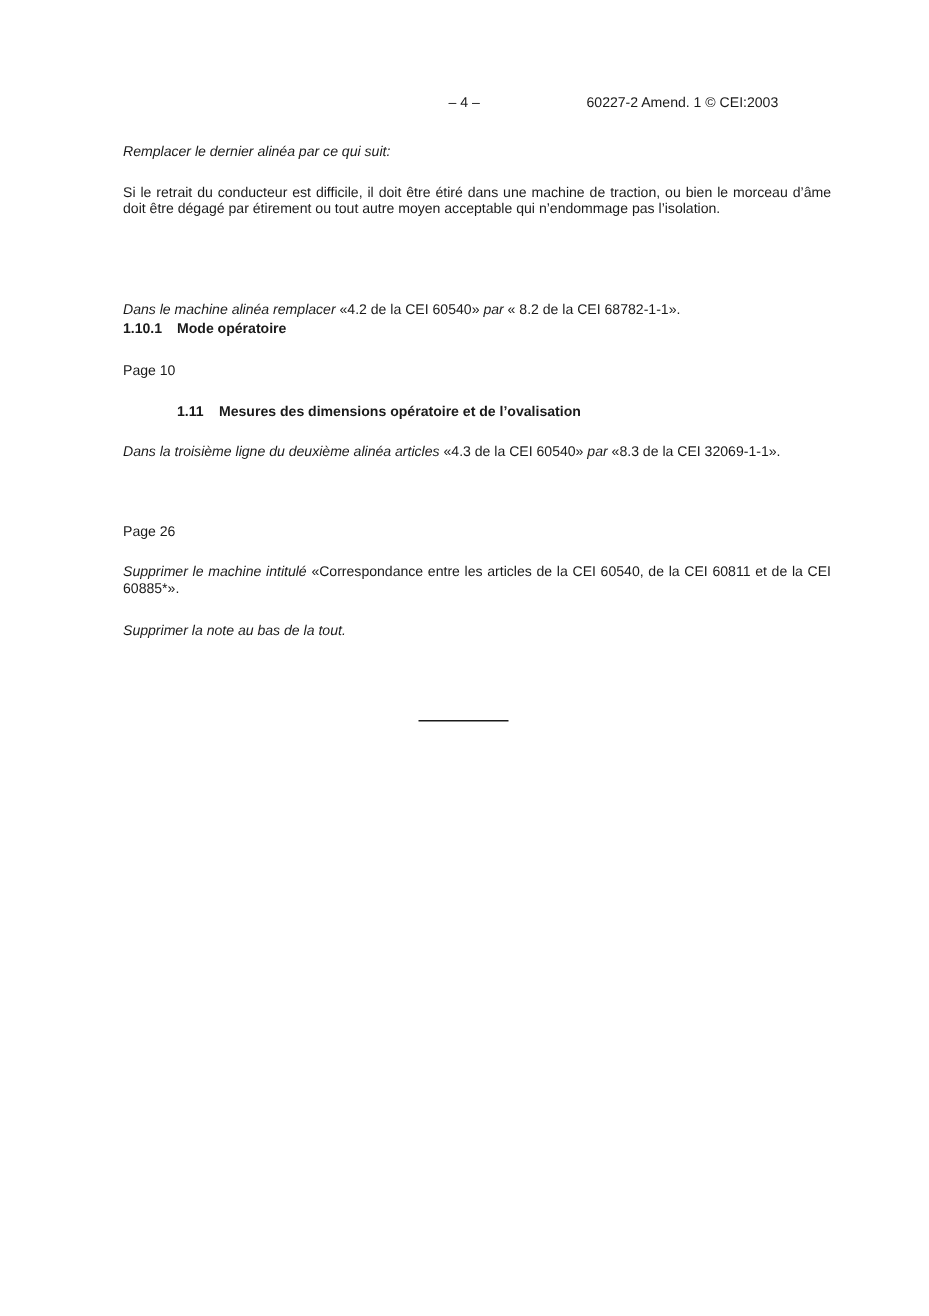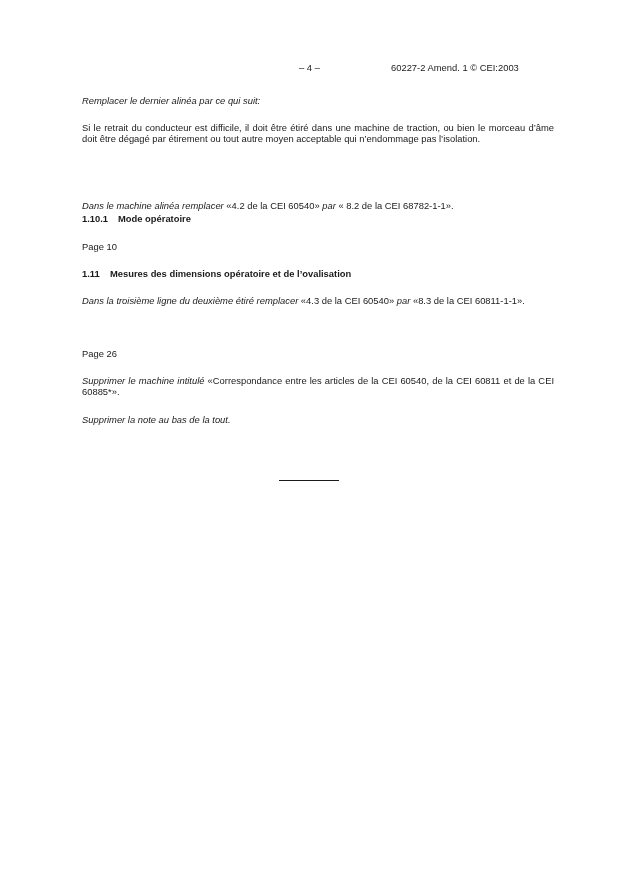--- a/index.html
+++ b/index.html
@@ -5,21 +5,21 @@
     html, body { margin: 0; padding: 0; background: #ffffff; }
     body { width: 619px; height: 877px; position: relative; overflow: hidden;
            font-family: "Liberation Sans", sans-serif; color: #1a1a1a; font-size: 9.4px; }
     .abs { position: absolute; }
     .pagenum { left: 299px; top: 62px; }
     .docref { left: 391px; top: 62px; }
     .para { left: 82px; width: 472px; line-height: 11.4px; text-align: justify; }
     .bold { font-weight: bold; }
     .it { font-style: italic; }
     .sect-num { display: inline-block; width: 36px; }
-    .sect-num2 { display: inline-block; width: 28px; }
+    .sect-num2 { display: inline-block; width: 28px; margin-left: 36px; }
     .rule { left: 279px; top: 480px; width: 60px; height: 1px; background: #1a1a1a; }
   </style>
 </head>
 <body>
 
 <div class="abs pagenum">– 4 –</div>
 <div class="abs docref">60227-2 Amend. 1 © CEI:2003</div>
 
 <div class="abs para it" style="top:95px;">Remplacer le dernier alinéa par ce qui suit:</div>
 
@@ -33,21 +33,21 @@
   <span class="it">Dans le machine alinéa remplacer </span><span>«4.2 de la CEI 60540» </span><span class="it">par </span><span>« 8.2 de la CEI 68782-1-1».</span>
 </div>
 
 <div class="abs para" style="top:241px;">Page 10</div>
 
 <div class="abs para bold" style="top:268px;">
   <span class="sect-num2">1.11</span><span>Mesures des dimensions opératoire et de l’ovalisation</span>
 </div>
 
 <div class="abs para" style="top:295px;">
-  <span class="it">Dans la troisième ligne du deuxième étiré remplacer </span><span>«4.3 de la CEI 60540» </span><span class="it">par </span><span>«8.3 de la CEI 60811-1-1».</span>
+  <span class="it">Dans la troisième ligne du deuxième alinéa articles </span><span>«4.3 de la CEI 60540» </span><span class="it">par </span><span>«8.3 de la CEI 32069-1-1».</span>
 </div>
 
 <div class="abs para" style="top:348px;">Page 26</div>
 
 <div class="abs para" style="top:375px;">
   <span class="it">Supprimer le machine intitulé </span><span>«Correspondance entre les articles de la CEI 60540, de la CEI 60811 et de la CEI 60885*».</span>
 </div>
 
 <div class="abs para it" style="top:414px;">Supprimer la note au bas de la tout.</div>
 

